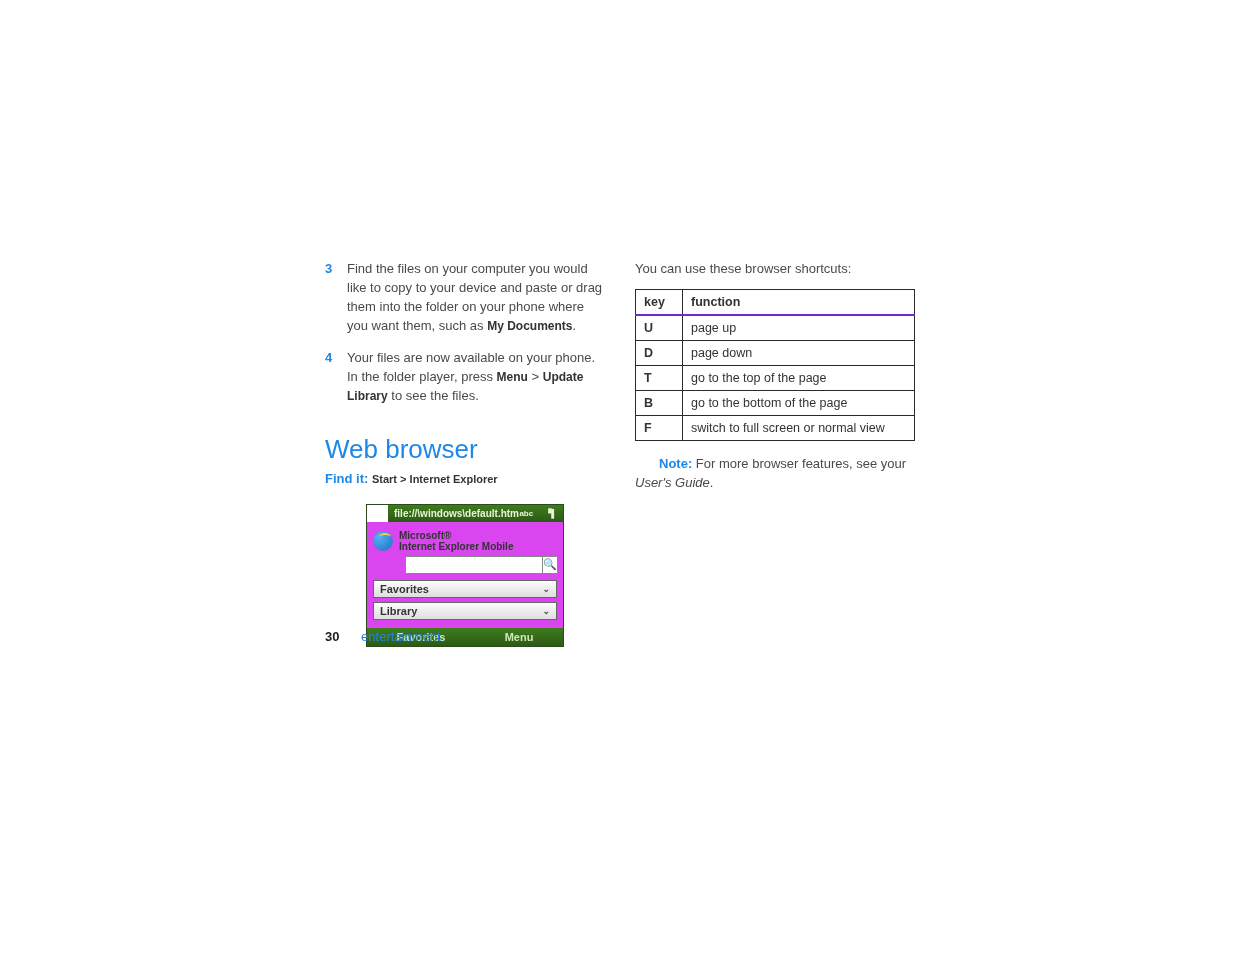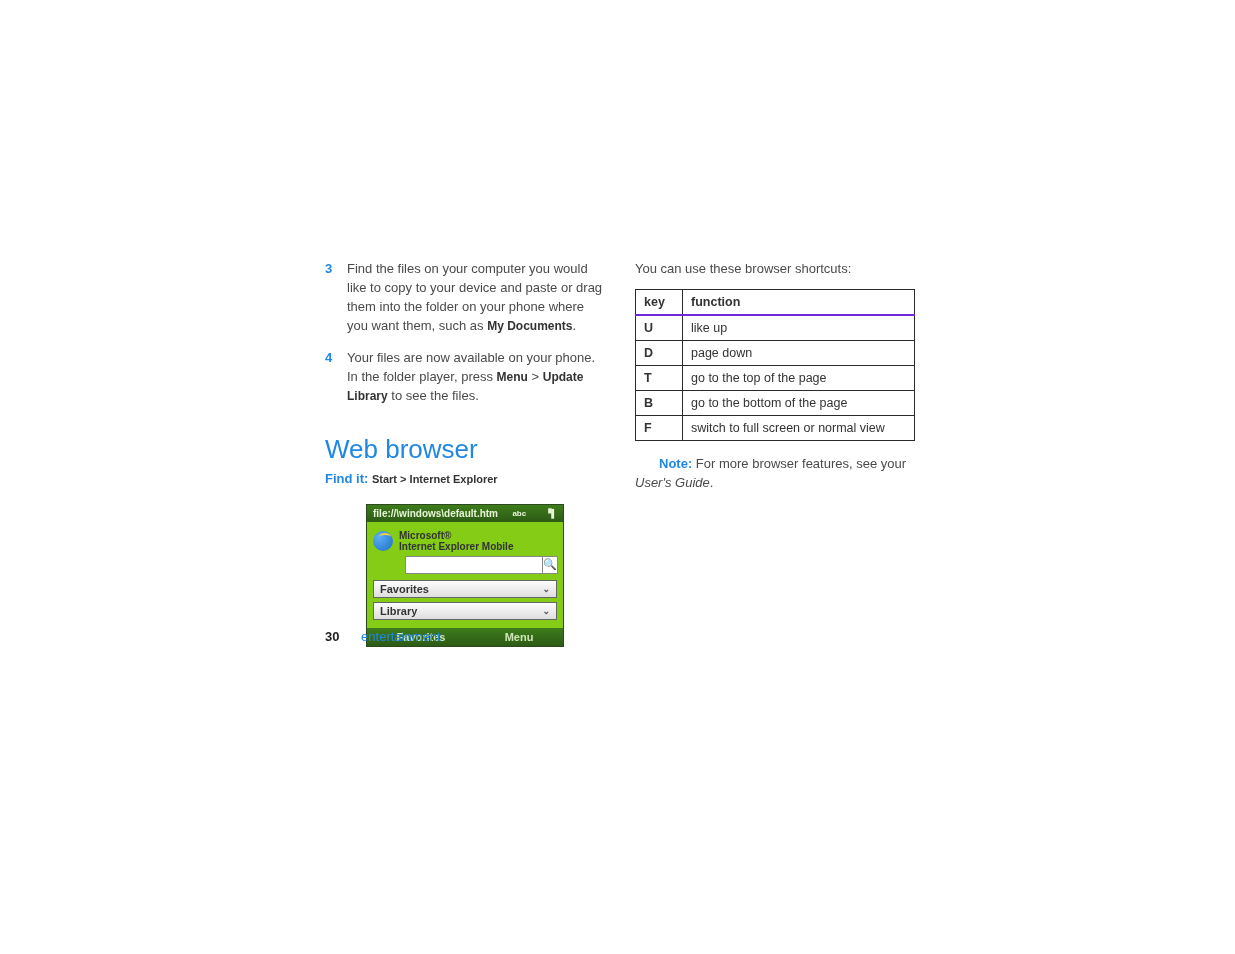--- a/index.html
+++ b/index.html
@@ -50,24 +50,25 @@
   }
   .titlebar {
     background: linear-gradient(#3e7c1c, #2c5a15);
     color: #e8f4d8;
     font-size: 10px;
     font-weight: bold;
     padding: 3px 6px;
     display: flex;
     justify-content: space-between;
     align-items: center;
-  }
-  .titlebar .status { display:flex; gap:19px; align-items:center; font-size:8px; }
+    margin-left: 21px;
+  }
+  .titlebar .status { display:flex; gap:12px; align-items:center; font-size:8px; }
   .whitearea {
-    background: #84cc16;
+    background: #d946ef;
     padding: 8px 6px 4px 6px;
   }
   .ie-header { display: flex; align-items: center; gap: 6px; margin-bottom: 4px; }
   .ie-icon {
     width: 20px; height: 20px;
     border-radius: 50%;
     background: radial-gradient(circle at 30% 30%, #5ab0f0, #1e6cc7);
     position: relative;
     flex-shrink: 0;
   }
@@ -217,21 +218,21 @@
     <table class="shortcuts">
       <thead>
         <tr>
           <th>key</th>
           <th>function</th>
         </tr>
       </thead>
       <tbody>
         <tr>
           <td class="key">U</td>
-          <td>like up</td>
+          <td>page up</td>
         </tr>
         <tr>
           <td class="key">D</td>
           <td>page down</td>
         </tr>
         <tr>
           <td class="key">T</td>
           <td>go to the top of the page</td>
         </tr>
         <tr>

